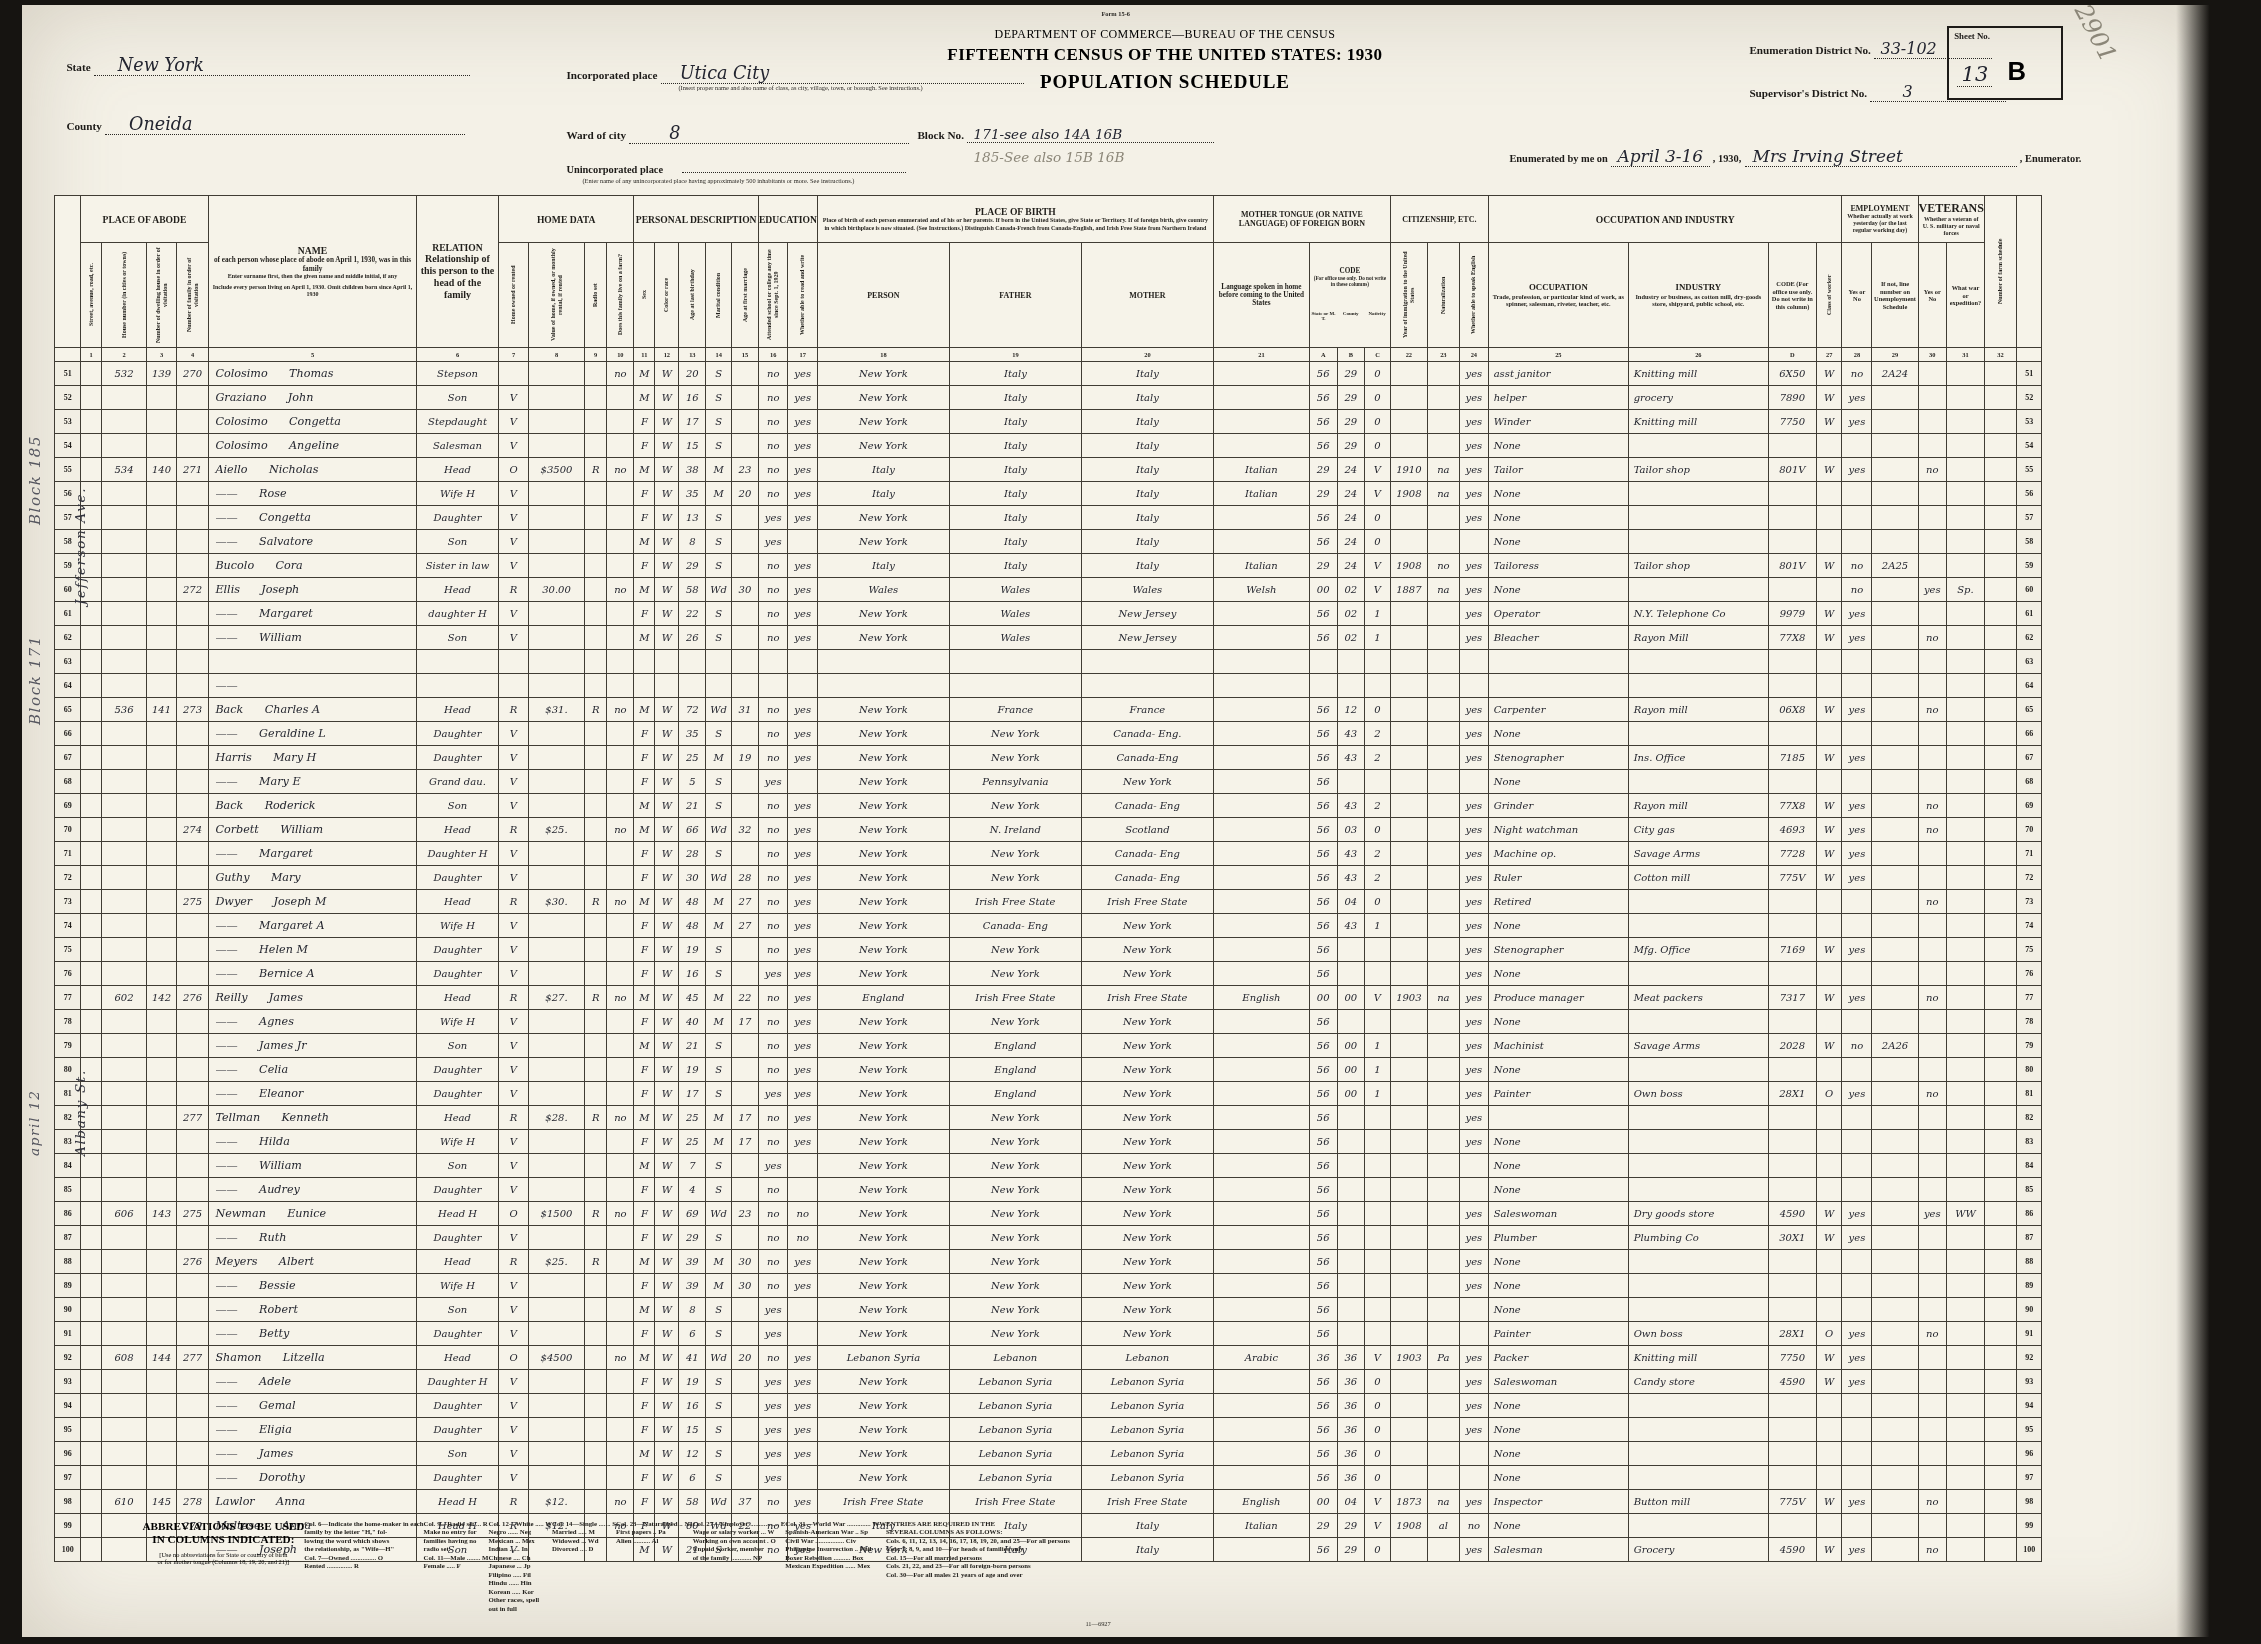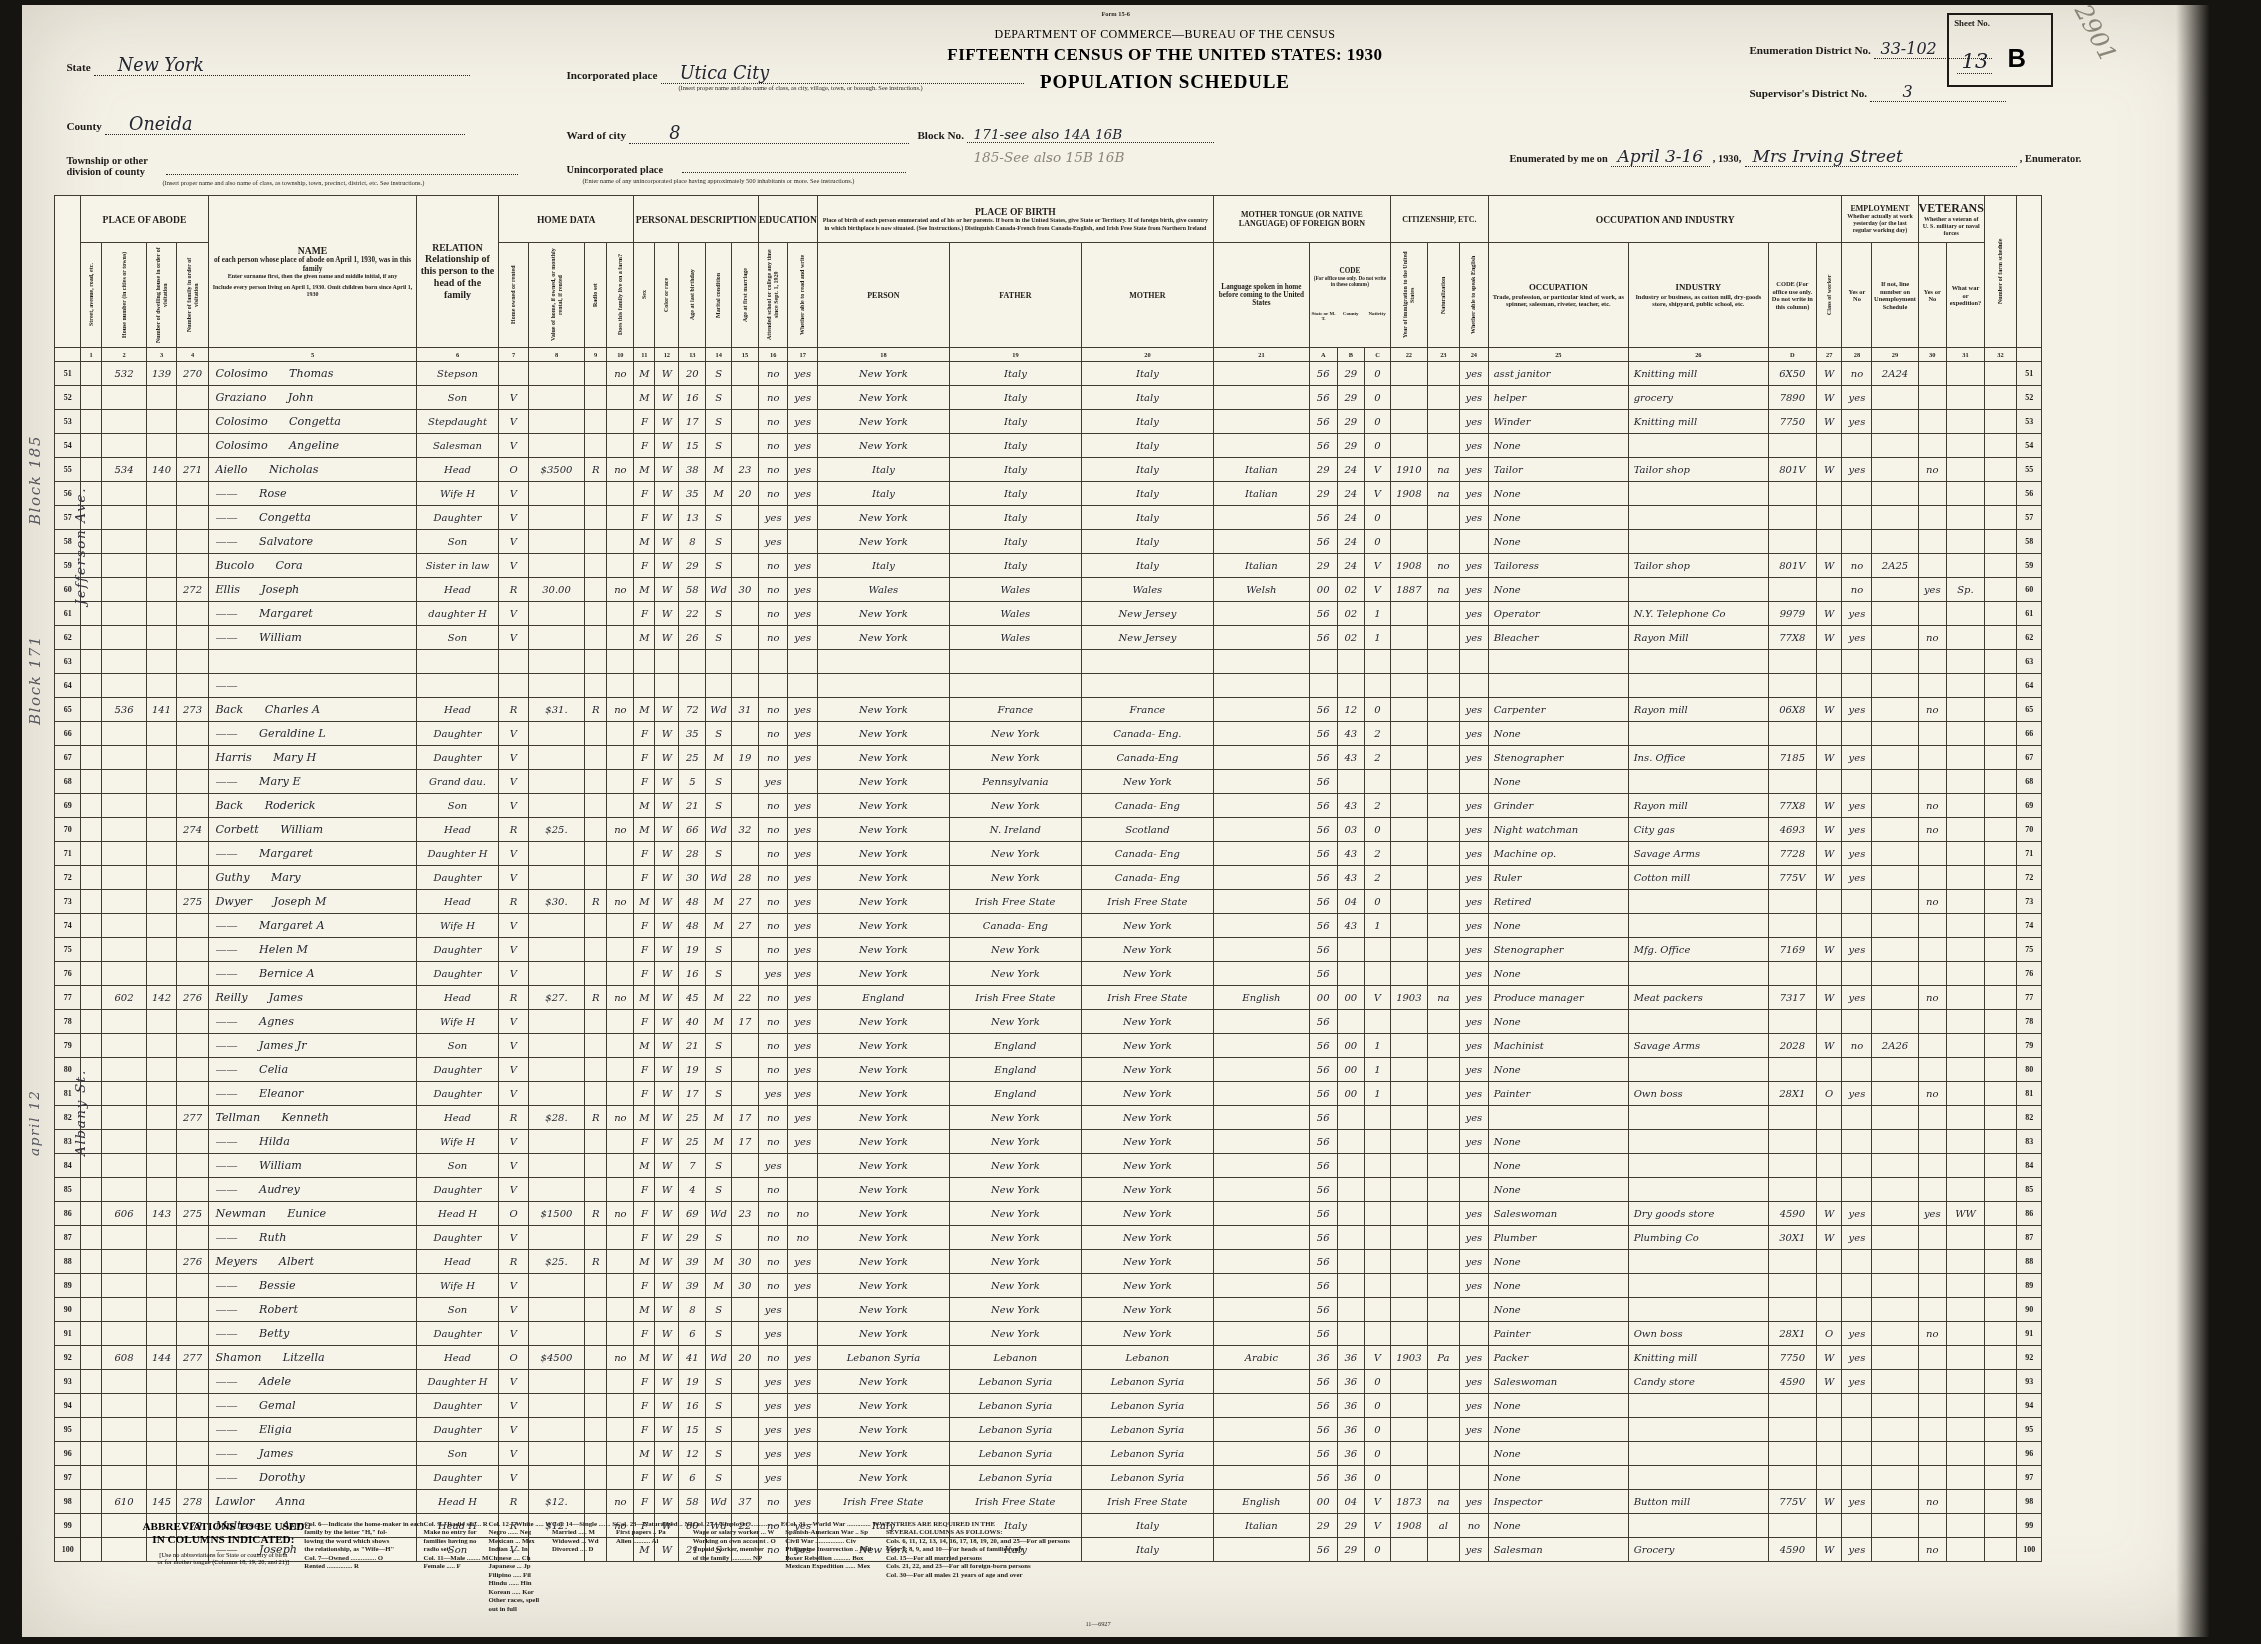--- a/index.html
+++ b/index.html
@@ -61,25 +61,20 @@
   <div class="abs t3" style="left:823px;top:66px;width:639px;text-align:center;">POPULATION SCHEDULE</div>
 
   <div class="abs" style="left:44px;top:50px;width:448px;">
     <span class="lbl" style="font-size:11.2px;">State</span>
     <span class="hw dot" style="font-size:17.6px;display:inline-block;width:352px;padding-left:24px;">New York</span>
   </div>
   <div class="abs" style="left:44px;top:109px;width:448px;">
     <span class="lbl" style="font-size:11.2px;">County</span>
     <span class="hw dot" style="font-size:17.6px;display:inline-block;width:336px;padding-left:24px;">Oneida</span>
   </div>
-  <div class="abs" style="left:44px;top:150px;width:480px;">
-    <span class="lbl" style="font-size:10.4px;display:inline-block;width:96px;line-height:1.1;">Township or other division of county</span>
-    <span class="hw dot" style="font-size:14.4px;display:inline-block;width:352px;"></span>
-    <div class="sub" style="margin-left:96px;">(Insert proper name and also name of class, as township, town, precinct, district, etc.  See instructions.)</div>
-  </div>
 
   <div class="abs" style="left:544px;top:58px;width:496px;">
     <span class="lbl" style="font-size:11.2px;">Incorporated place</span>
     <span class="hw dot" style="font-size:17.6px;display:inline-block;width:344px;padding-left:19px;">Utica City</span>
     <div class="sub" style="margin-left:112px;">(Insert proper name and also name of class, as city, village, town, or borough.  See instructions.)</div>
   </div>
   <div class="abs" style="left:544px;top:118px;width:368px;">
     <span class="lbl" style="font-size:11.2px;">Ward of city</span>
     <span class="hw dot" style="font-size:17.6px;display:inline-block;width:240px;padding-left:40px;">8</span>
   </div>
@@ -95,21 +90,21 @@
   </div>
 
   <div class="abs" style="left:1727px;top:34px;width:336px;">
     <span class="lbl" style="font-size:11.2px;">Enumeration District No.</span>
     <span class="hw dot" style="font-size:16px;display:inline-block;width:112px;padding-left:6.4px;">33-102</span>
   </div>
   <div class="abs" style="left:1727px;top:77px;width:336px;">
     <span class="lbl" style="font-size:11.2px;">Supervisor's District No.</span>
     <span class="hw dot" style="font-size:16px;display:inline-block;width:104px;padding-left:32px;">3</span>
   </div>
-  <div id="sheetbox" class="abs" style="left:1925px;top:8px;">
+  <div id="sheetbox" class="abs" style="left:1925px;top:21px;padding-left:10px;">
     <span class="lbl" style="font-size:8.8px;position:absolute;left:4.8px;top:3.2px;">Sheet No.</span>
     <span class="hw dot" style="font-size:21px;position:absolute;left:8px;top:34px;width:35px;text-align:center;">13</span>
     <span style="font-size:25.6px;font-weight:bold;position:absolute;left:58px;top:29px;font-family:'Liberation Sans',sans-serif;">B</span>
   </div>
   <div class="abs pencil" style="left:2043px;top:14.4px;font-size:24px;transform:rotate(62deg);">2901</div>
 
   <div class="abs" style="left:1487px;top:141px;width:703px;">
     <span class="lbl" style="font-size:10.4px;">Enumerated by me on</span>
     <span class="hw dot" style="font-size:17px;padding:0 6.4px;">April 3-16</span>
     <span class="lbl" style="font-size:10.4px;">, 1930,</span>

